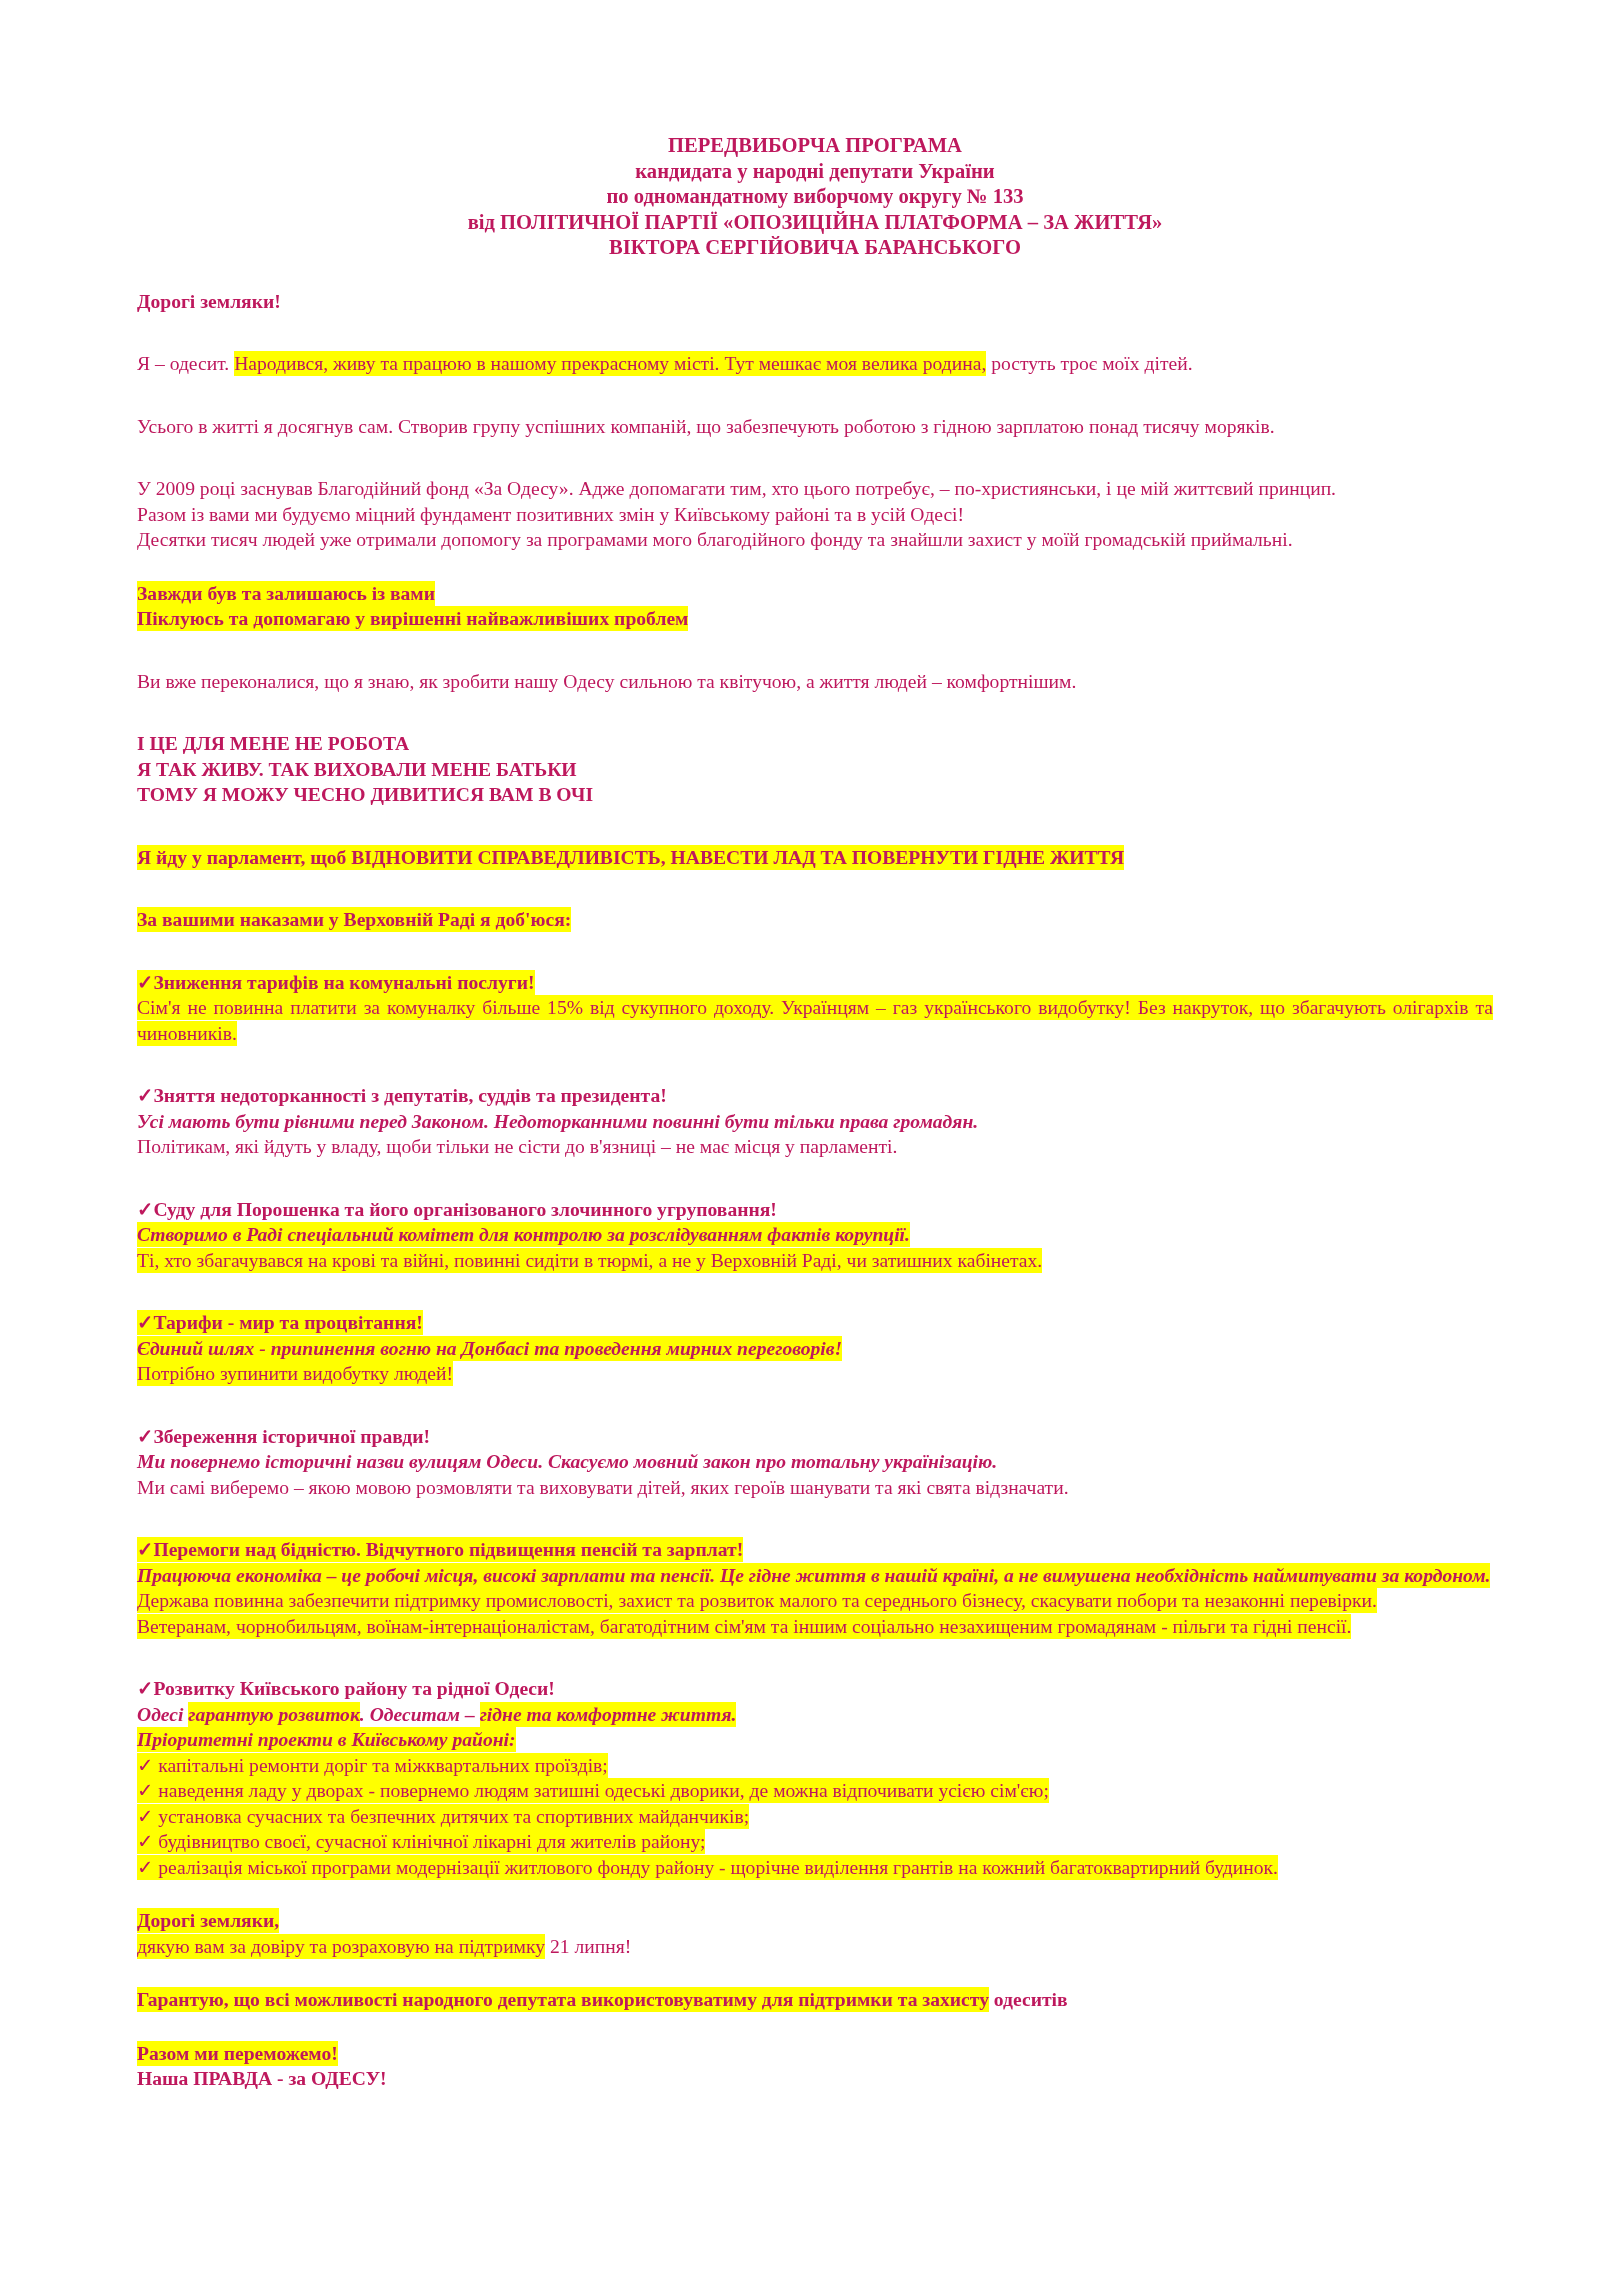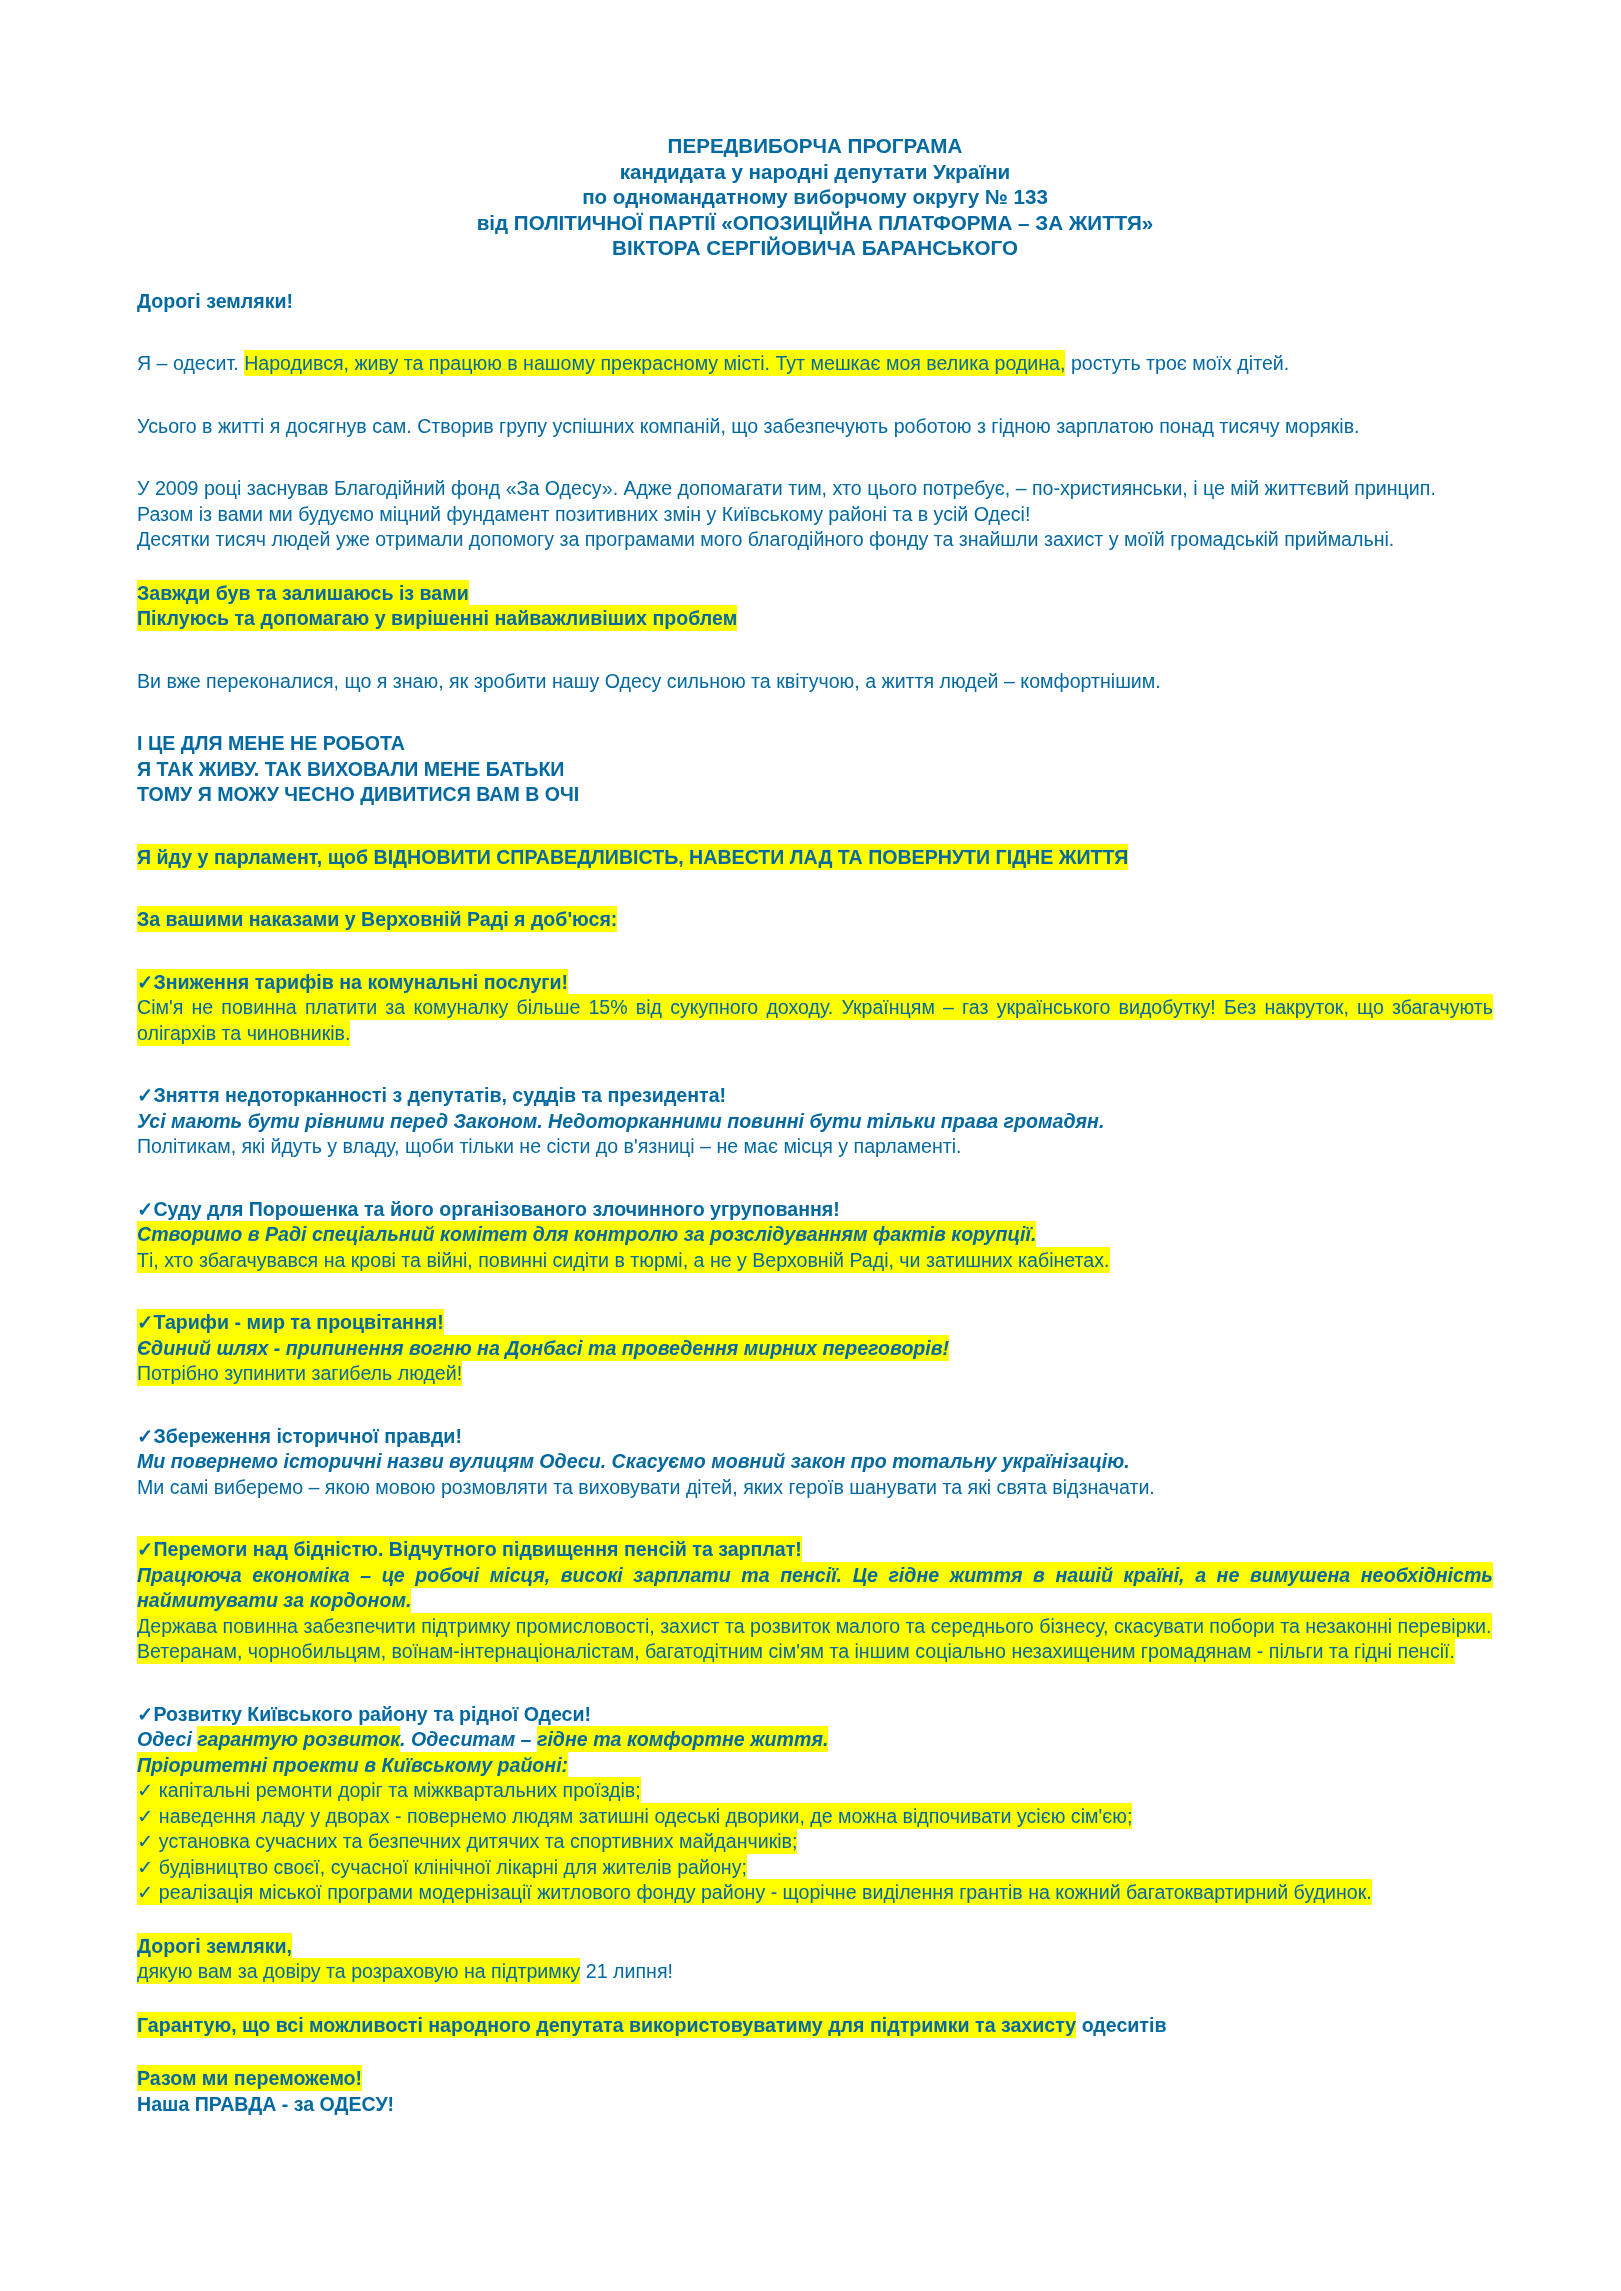--- a/index.html
+++ b/index.html
@@ -7,24 +7,24 @@
     padding: 0;
     background: #ffffff;
   }
   .page {
     position: relative;
     width: 1621px;
     height: 2292px;
     background: #ffffff;
     box-sizing: border-box;
     padding: 133px 128px 0 137px;
-    font-family: Liberation Sans, sans-serif;
+    font-family: Liberation Serif, serif;
     font-size: 19.6px;
     line-height: 25.5px;
-    color: #0369a1;
+    color: #be185d;
     overflow: hidden;
   }
   .line { min-height: 25.5px; }
   .center { text-align: center; font-size: 20.6px; }
   .justify { text-align: justify; }
   .gap  { margin-top: 37px; }
   .gap2 { margin-top: 28px; }
   .b { font-weight: bold; }
   .i { font-style: italic; }
   .hl {
@@ -61,21 +61,21 @@
       <div class="line gap"><span class="b hl">✓Зниження тарифів на комунальні послуги!</span></div>
       <div class="line justify"><span class="hl">Сім'я не повинна платити за комуналку більше 15% від сукупного доходу. Українцям – газ українського видобутку! Без накруток, що збагачують олігархів та чиновників.</span></div>
       <div class="line gap"><span class="b">✓Зняття недоторканності з депутатів, суддів та президента!</span></div>
       <div class="line"><span class="b i">Усі мають бути рівними перед Законом. Недоторканними повинні бути тільки права громадян.</span></div>
       <div class="line"><span>Політикам, які йдуть у владу, щоби тільки не сісти до в'язниці – не має місця у парламенті.</span></div>
       <div class="line gap"><span class="b">✓Суду для Порошенка та його організованого злочинного угруповання!</span></div>
       <div class="line"><span class="b i hl">Створимо в Раді спеціальний комітет для контролю за розслідуванням фактів корупції.</span></div>
       <div class="line"><span class="hl">Ті, хто збагачувався на крові та війні, повинні сидіти в тюрмі, а не у Верховній Раді, чи затишних кабінетах.</span></div>
       <div class="line gap"><span class="b hl">✓Тарифи - мир та процвітання!</span></div>
       <div class="line"><span class="b i hl">Єдиний шлях - припинення вогню на Донбасі та проведення мирних переговорів!</span></div>
-      <div class="line"><span class="hl">Потрібно зупинити загибель людей!</span></div>
+      <div class="line"><span class="hl">Потрібно зупинити видобутку людей!</span></div>
       <div class="line gap"><span class="b">✓Збереження історичної правди!</span></div>
       <div class="line"><span class="b i">Ми повернемо історичні назви вулицям Одеси. Скасуємо мовний закон про тотальну українізацію.</span></div>
       <div class="line"><span>Ми самі виберемо – якою мовою розмовляти та виховувати дітей, яких героїв шанувати та які свята відзначати.</span></div>
       <div class="line gap"><span class="b hl">✓Перемоги над бідністю. Відчутного підвищення пенсій та зарплат!</span></div>
       <div class="line justify"><span class="b i hl">Працююча економіка – це робочі місця, високі зарплати та пенсії. Це гідне життя в нашій країні, а не вимушена необхідність наймитувати за кордоном.</span></div>
       <div class="line justify"><span class="hl">Держава повинна забезпечити підтримку промисловості, захист та розвиток малого та середнього бізнесу, скасувати побори та незаконні перевірки.</span></div>
       <div class="line justify"><span class="hl">Ветеранам, чорнобильцям, воїнам-інтернаціоналістам, багатодітним сім'ям та іншим соціально незахищеним громадянам - пільги та гідні пенсії.</span></div>
       <div class="line gap"><span class="b">✓Розвитку Київського району та рідної Одеси!</span></div>
       <div class="line"><span class="b i">Одесі </span><span class="b i hl">гарантую розвиток</span><span class="b i">. Одеситам – </span><span class="b i hl">гідне та комфортне життя.</span></div>
       <div class="line"><span class="b i hl">Пріоритетні проекти в Київському районі:</span></div>

